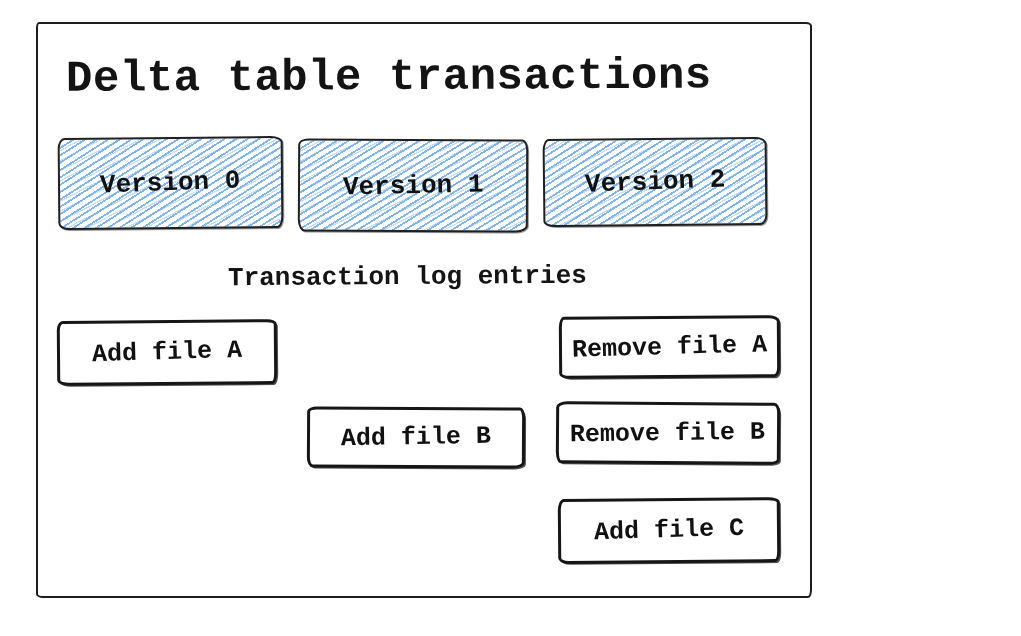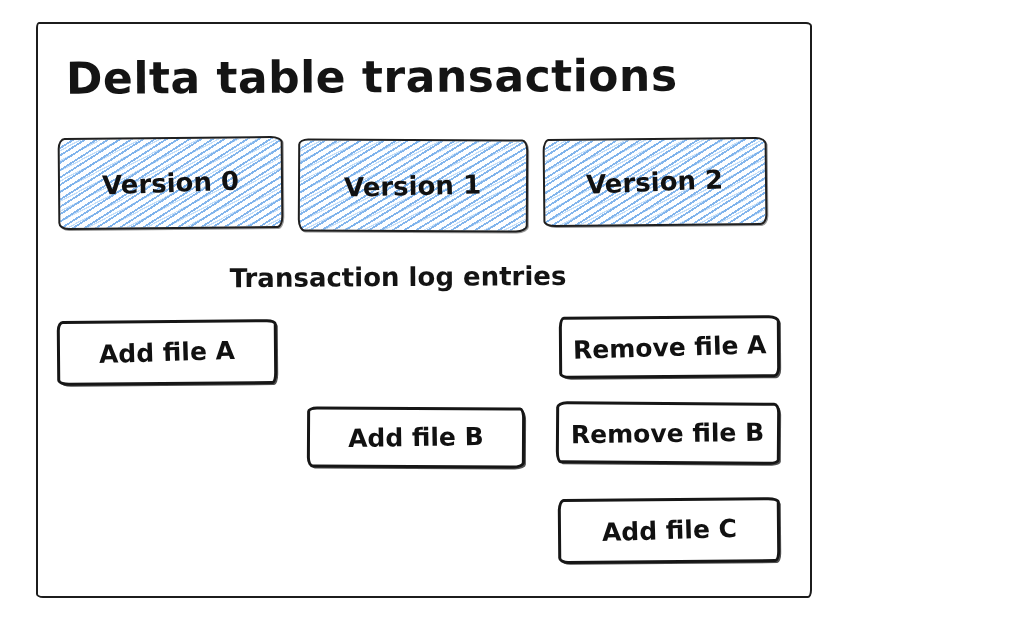--- a/index.html
+++ b/index.html
@@ -10,20 +10,21 @@
     background: #ffffff;
     overflow: hidden;
     font-family: "DejaVu Sans", sans-serif;
   }
 
   .stage {
     position: relative;
     width: 1021px;
     height: 492px;
     background: #ffffff;
+    font-family: Liberation Mono, monospace;
   }
 
   
   .frame {
     position: absolute;
     left: 36px;
     top: 22px;
     width: 776px;
     height: 576px;
     border: 2.5px solid #1c1c1c;

